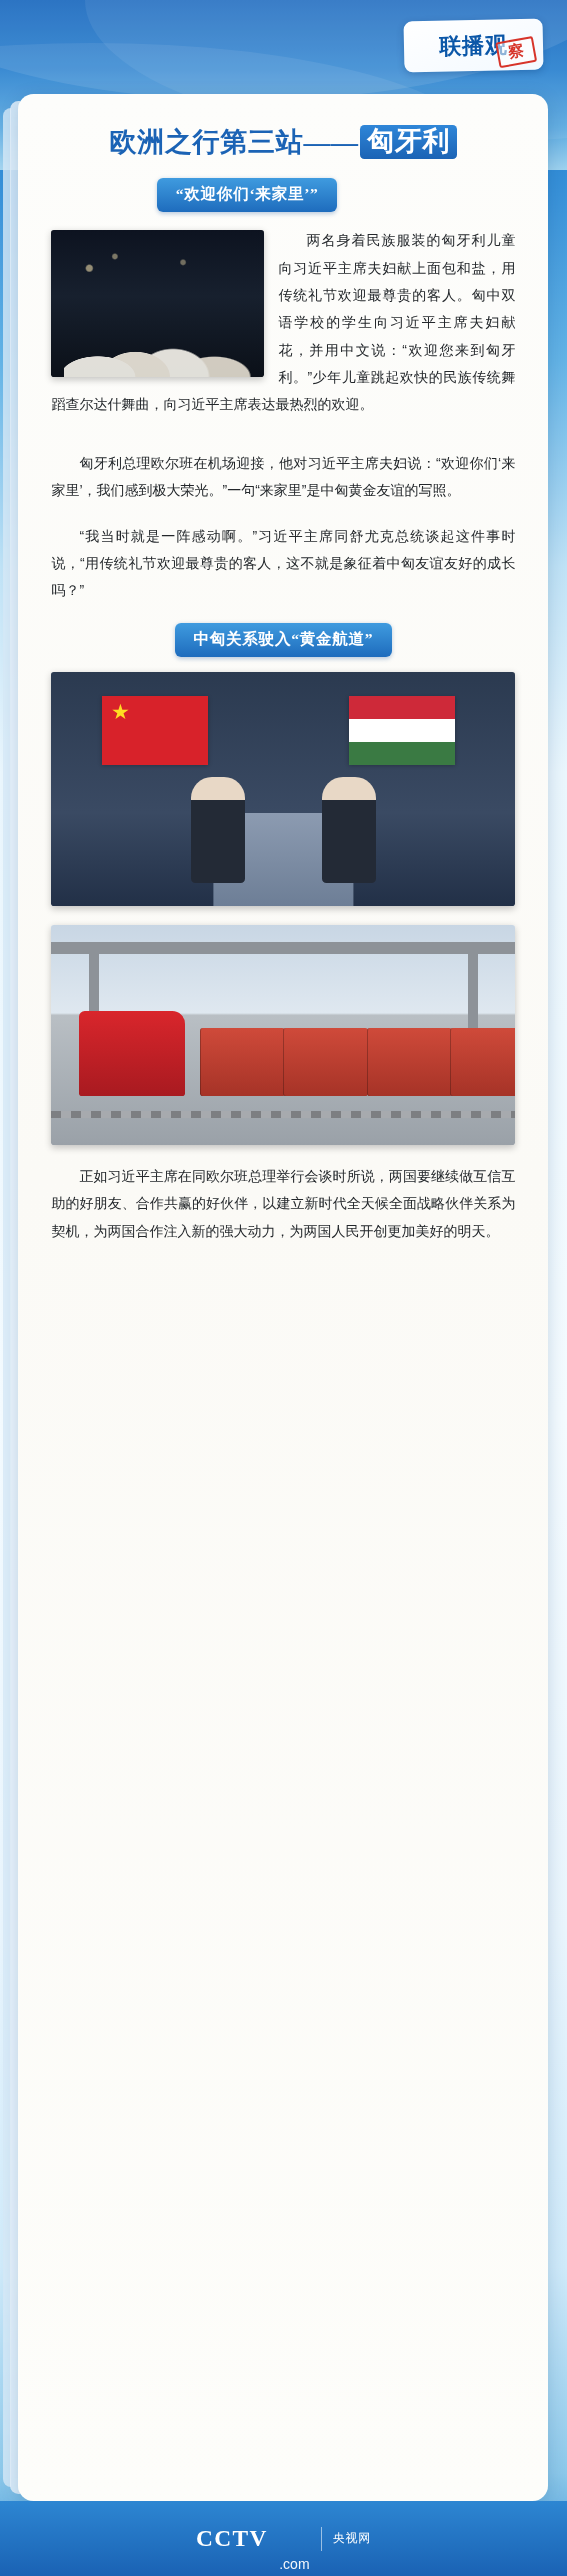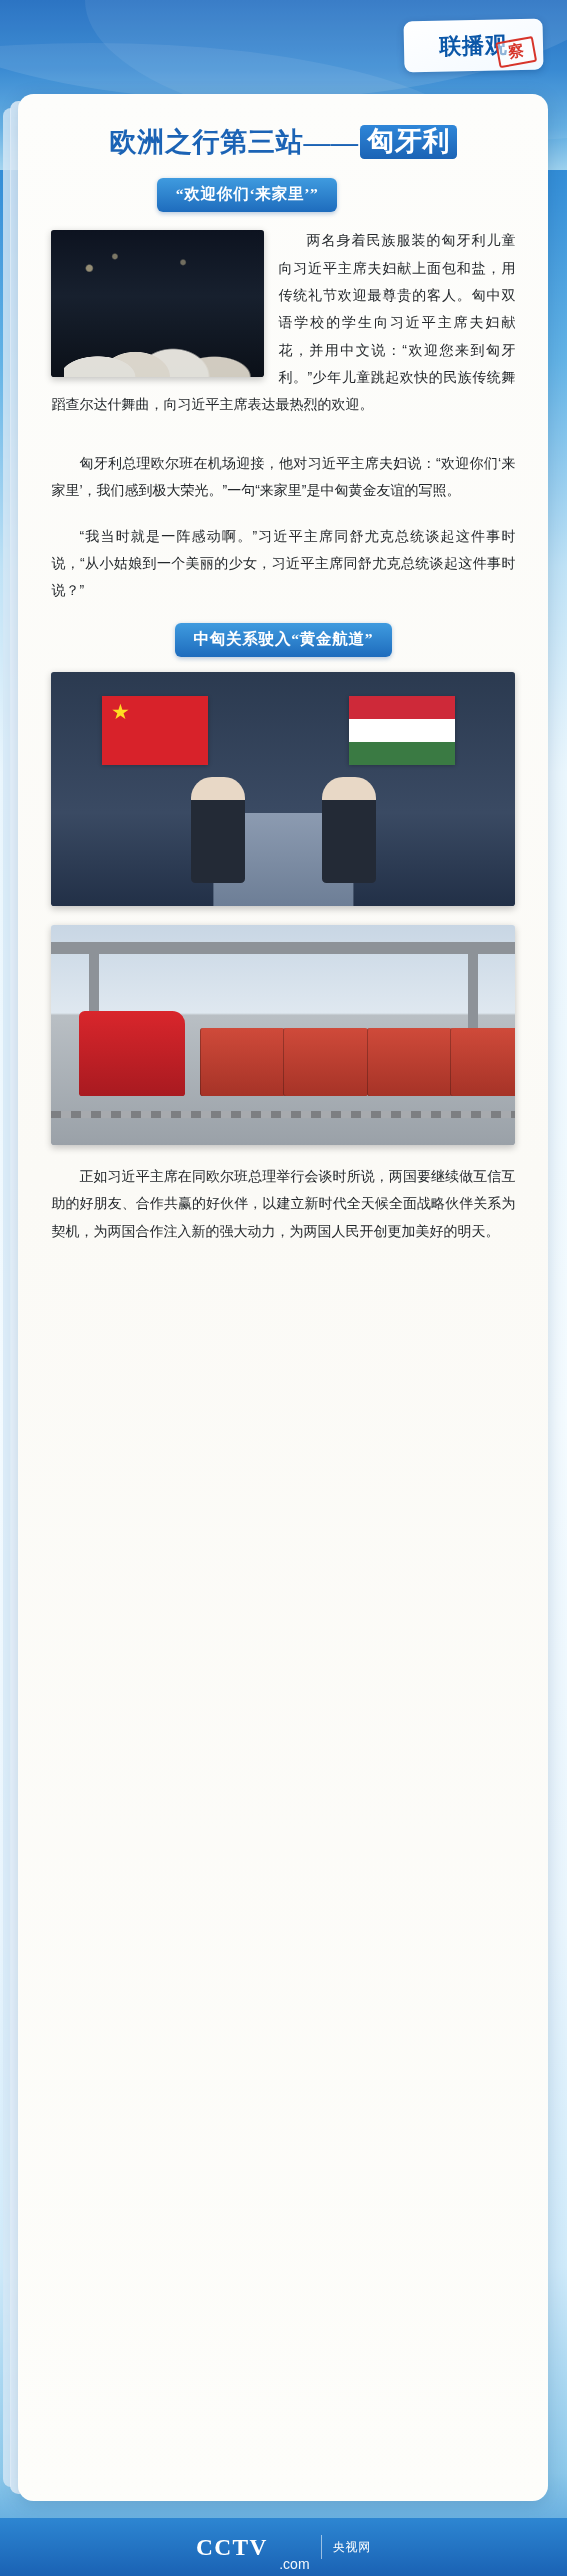--- a/index.html
+++ b/index.html
@@ -288,21 +288,21 @@
   }
   .ph4 .gantry-leg {
     position: absolute; top: 8%; width: 10px; height: 56%;
     background: #8d9298;
   }
 
   
   .footer {
     position: absolute;
     bottom: 0; left: 0; right: 0;
-    height: 58px;
+    height: 75px;
     background: linear-gradient(180deg, #2d86d2 0%, #1a62b4 100%);
     display: flex;
     align-items: center;
     justify-content: center;
     gap: 11.3px;
   }
   .footer .cctv {
     color: #ffffff;
     font-size: 23.4px;
     font-weight: bold;
@@ -357,21 +357,21 @@
         <div class="photo ph1 float-left"></div>
         <p class="body">两名身着民族服装的匈牙利儿童向习近平主席夫妇献上面包和盐，用传统礼节欢迎最尊贵的客人。匈中双语学校的学生向习近平主席夫妇献花，并用中文说：“欢迎您来到匈牙利。”少年儿童跳起欢快的民族传统舞蹈查尔达什舞曲，向习近平主席表达最热烈的欢迎。</p>
       </div>
 
       <div class="block">
         <p class="body">匈牙利总理欧尔班在机场迎接，他对习近平主席夫妇说：“欢迎你们‘来家里’，我们感到极大荣光。”一句“来家里”是中匈黄金友谊的写照。</p>
       </div>
 
 
       <div class="block">
-        <p class="body">“我当时就是一阵感动啊。”习近平主席同舒尤克总统谈起这件事时说，“从小姑娘到一个美丽的少女，习近平主席同舒尤克总统谈起这件事时说？”</p>
+        <p class="body">“我当时就是一阵感动啊。”习近平主席同舒尤克总统谈起这件事时说，“用传统礼节欢迎最尊贵的客人，这不就是象征着中匈友谊友好的成长吗？”</p>
       </div>
 
       <div class="sec-head">中匈关系驶入“黄金航道”</div>
 
       <div class="block">
         <div class="photo ph3">
           <div class="flagCN"></div>
           <div class="flagHU"></div>
           <div class="podium"></div>
           <div class="figL"></div>

